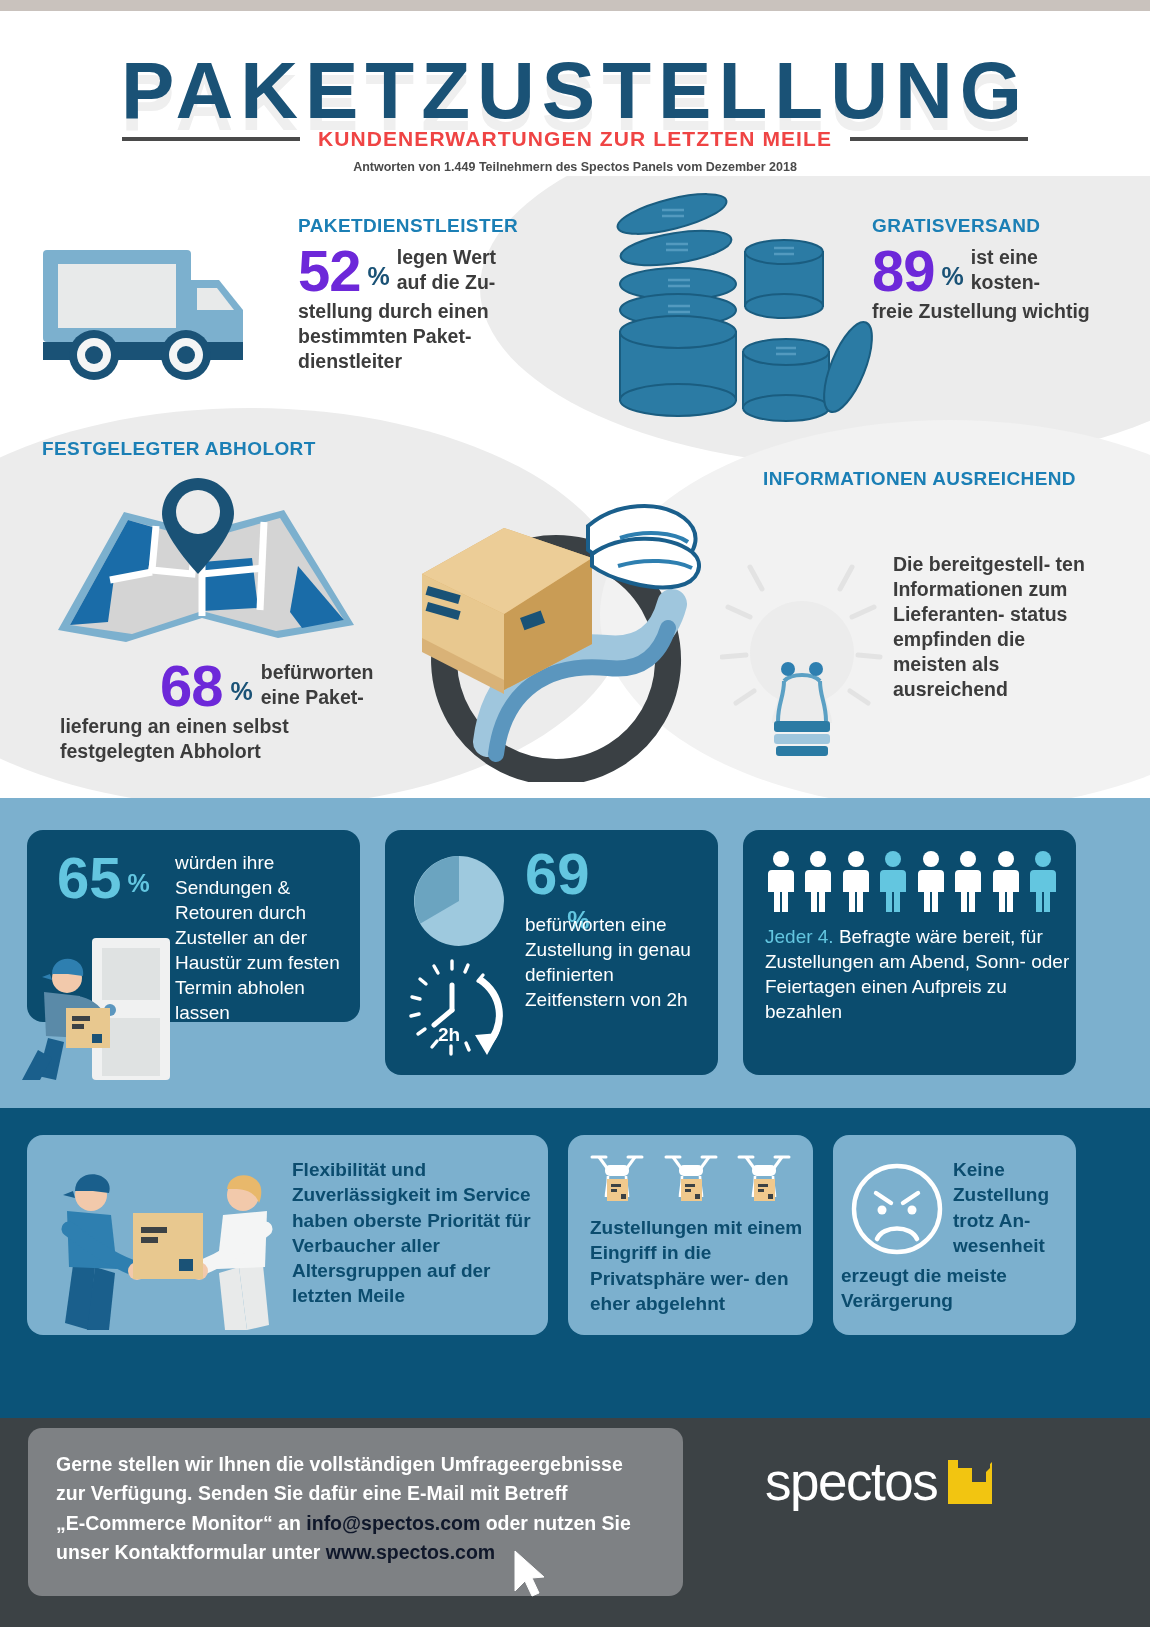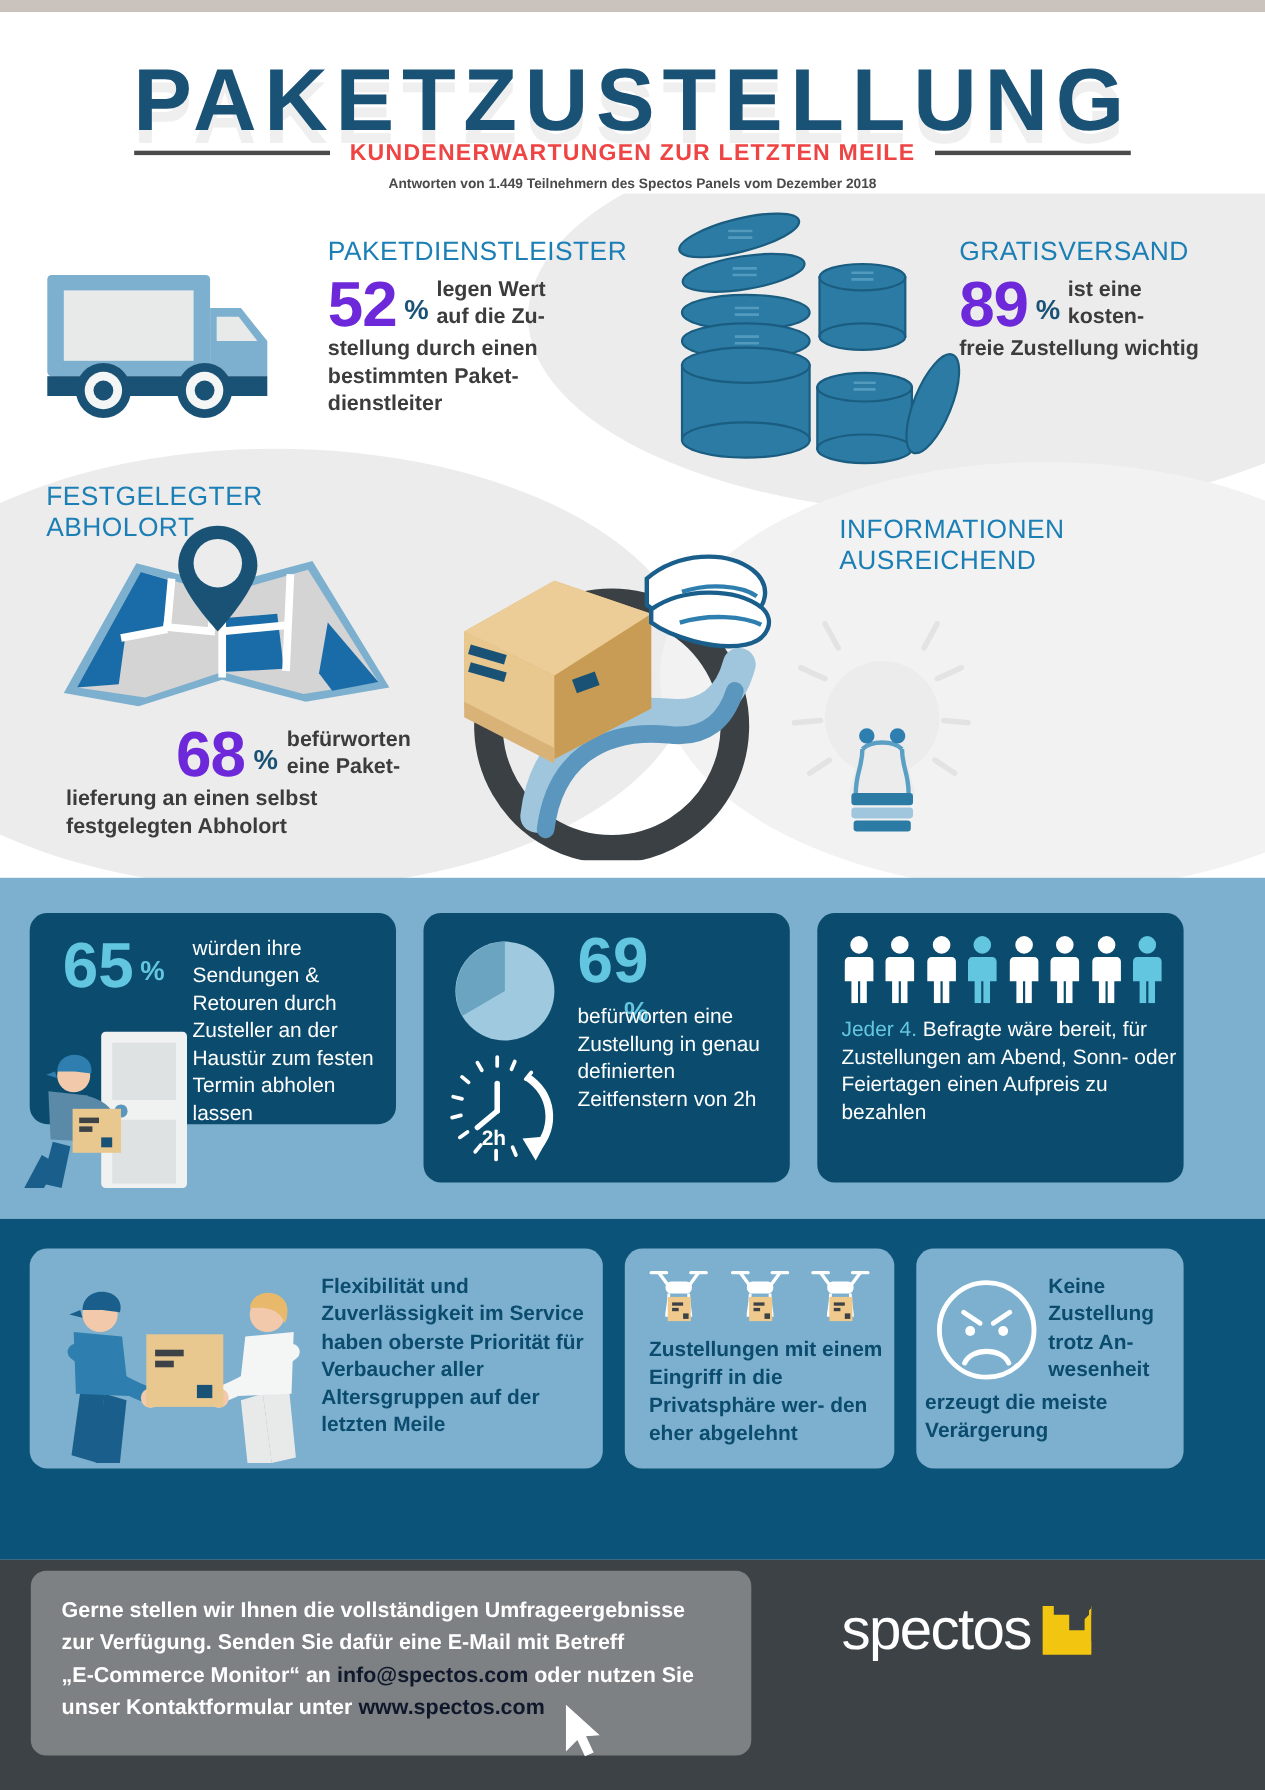--- a/index.html
+++ b/index.html
@@ -31,21 +31,21 @@
   .subtitle{font-size:21px;font-weight:bold;letter-spacing:1.1px;color:#ef4444;white-space:nowrap;}
   .sourceline{position:absolute;left:0;top:160px;width:1150px;text-align:center;font-size:12.5px;font-weight:bold;color:#4a4a4a;}
 
   
   .blob{position:absolute;background:#ececec;border-radius:50%;}
   .blob-a{left:480px;top:108px;width:800px;height:360px;}
   .blob-b{left:-130px;top:408px;width:760px;height:400px;}
   .blob-c{left:600px;top:420px;width:700px;height:390px;background:#f2f2f2;}
 
   
-  .kicker{color:#1b7fb5;font-size:24px;font-weight:normal;letter-spacing:0.4px;line-height:1.16;}
+  .kicker{color:#1b7fb5;font-size:19px;font-weight:bold;letter-spacing:0.4px;line-height:1.16;}
   .bignum{color:#6d28d9;font-size:58px;font-weight:bold;line-height:0.9;letter-spacing:-1px;}
   .pct{color:#1a5276;font-size:25px;font-weight:bold;}
   .body{color:#3c3c3c;font-size:19.5px;font-weight:bold;line-height:1.28;}
 
   
   .s-truck{position:absolute;left:298px;top:215px;width:260px;}
   .s-truck .row{display:flex;align-items:flex-end;gap:7px;margin-top:8px;}
   .truckart{position:absolute;left:38px;top:232px;width:238px;height:155px;}
 
   
@@ -274,20 +274,21 @@
       <path d="M64 136 C64 152 58 158 58 176"></path>
       <path d="M100 136 C100 152 106 158 106 176"></path>
       <path d="M64 136 C72 128 92 128 100 136"></path>
     </g>
     <circle cx="68" cy="124" r="7" fill="#2e7fb0"></circle>
     <circle cx="96" cy="124" r="7" fill="#2e7fb0"></circle>
     <rect x="54" y="176" width="56" height="11" rx="3" fill="#2b7ba4"></rect>
     <rect x="54" y="189" width="56" height="10" rx="3" fill="#9fc6dd"></rect>
     <rect x="56" y="201" width="52" height="10" rx="3" fill="#2b7ba4"></rect>
   </svg>
+  <div class="s-bulb body">Die bereitgestell- ten Informationen zum Lieferanten- status empfinden die meisten als ausreichend</div>
 
   <div class="band-mid"></div>
 
   <div class="card-dark c1">
     <div class="c1-num">
       <div class="bignum-lt">65</div>
       <div class="pct-lt" style="padding-bottom:6px">%</div>
     </div>
     <div class="c1-txt body-white">würden ihre Sendungen &amp; Retouren durch Zusteller an der Haustür zum festen Termin abholen lassen</div>
     <svg class="c1-art" viewBox="0 0 160 150">

